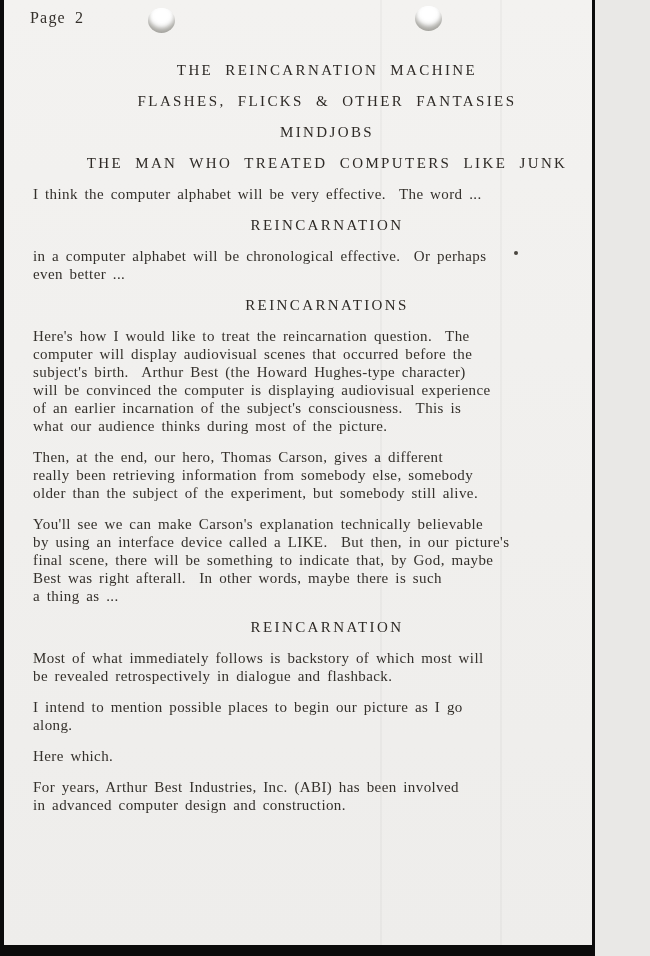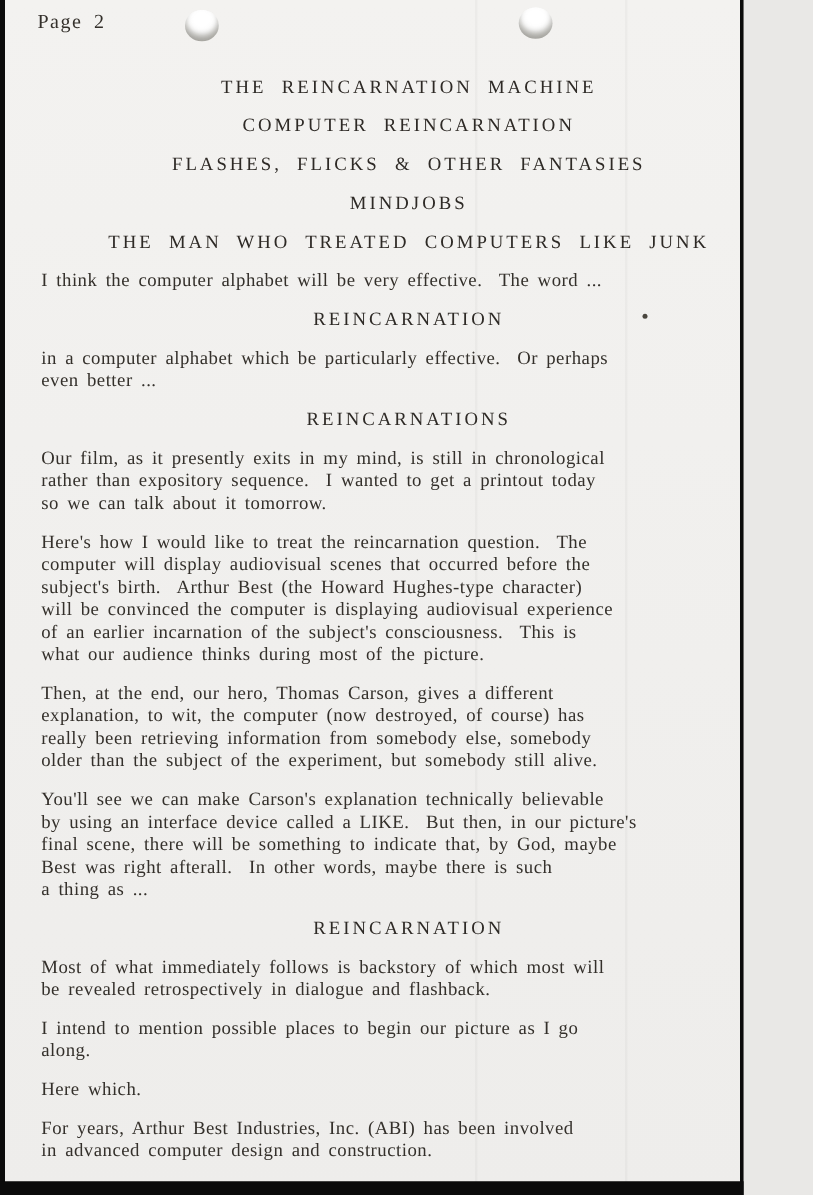--- a/index.html
+++ b/index.html
@@ -95,67 +95,58 @@
 
   <div class="punch-hole hole-left"></div>
   <div class="punch-hole hole-right"></div>
 
   <div class="content">
 
     <div class="block heading">
       <div class="line">THE REINCARNATION MACHINE</div>
     </div>
     <div class="block heading">
-      <div class="line">COMPUTER REINCARNATION</div>
-    </div>
-    <div class="block heading">
       <div class="line">FLASHES, FLICKS &amp; OTHER FANTASIES</div>
     </div>
     <div class="block heading">
       <div class="line">MINDJOBS</div>
     </div>
     <div class="block heading">
       <div class="line">THE MAN WHO TREATED COMPUTERS LIKE JUNK</div>
     </div>
 
     <div class="block">
       <div class="line">I think the computer alphabet will be very effective.  The word ...</div>
     </div>
 
     <div class="block heading">
       <div class="line">REINCARNATION</div>
     </div>
 
     <div class="block">
-      <div class="line">in a computer alphabet which be particularly effective.  Or perhaps</div>
+      <div class="line">in a computer alphabet will be chronological effective.  Or perhaps</div>
       <div class="line">even better ...</div>
     </div>
 
     <div class="block heading">
       <div class="line">REINCARNATIONS</div>
     </div>
 
-    <div class="block">
-      <div class="line">Our film, as it presently exits in my mind, is still in chronological</div>
-      <div class="line">rather than expository sequence.  I wanted to get a printout today</div>
-      <div class="line">so we can talk about it tomorrow.</div>
-    </div>
 
     <div class="block">
       <div class="line">Here's how I would like to treat the reincarnation question.  The</div>
       <div class="line">computer will display audiovisual scenes that occurred before the</div>
       <div class="line">subject's birth.  Arthur Best (the Howard Hughes-type character)</div>
       <div class="line">will be convinced the computer is displaying audiovisual experience</div>
       <div class="line">of an earlier incarnation of the subject's consciousness.  This is</div>
       <div class="line">what our audience thinks during most of the picture.</div>
     </div>
 
     <div class="block">
       <div class="line">Then, at the end, our hero, Thomas Carson, gives a different</div>
-      <div class="line">explanation, to wit, the computer (now destroyed, of course) has</div>
       <div class="line">really been retrieving information from somebody else, somebody</div>
       <div class="line">older than the subject of the experiment, but somebody still alive.</div>
     </div>
 
     <div class="block">
       <div class="line">You'll see we can make Carson's explanation technically believable</div>
       <div class="line">by using an interface device called a LIKE.  But then, in our picture's</div>
       <div class="line">final scene, there will be something to indicate that, by God, maybe</div>
       <div class="line">Best was right afterall.  In other words, maybe there is such</div>
       <div class="line">a thing as ...</div>

